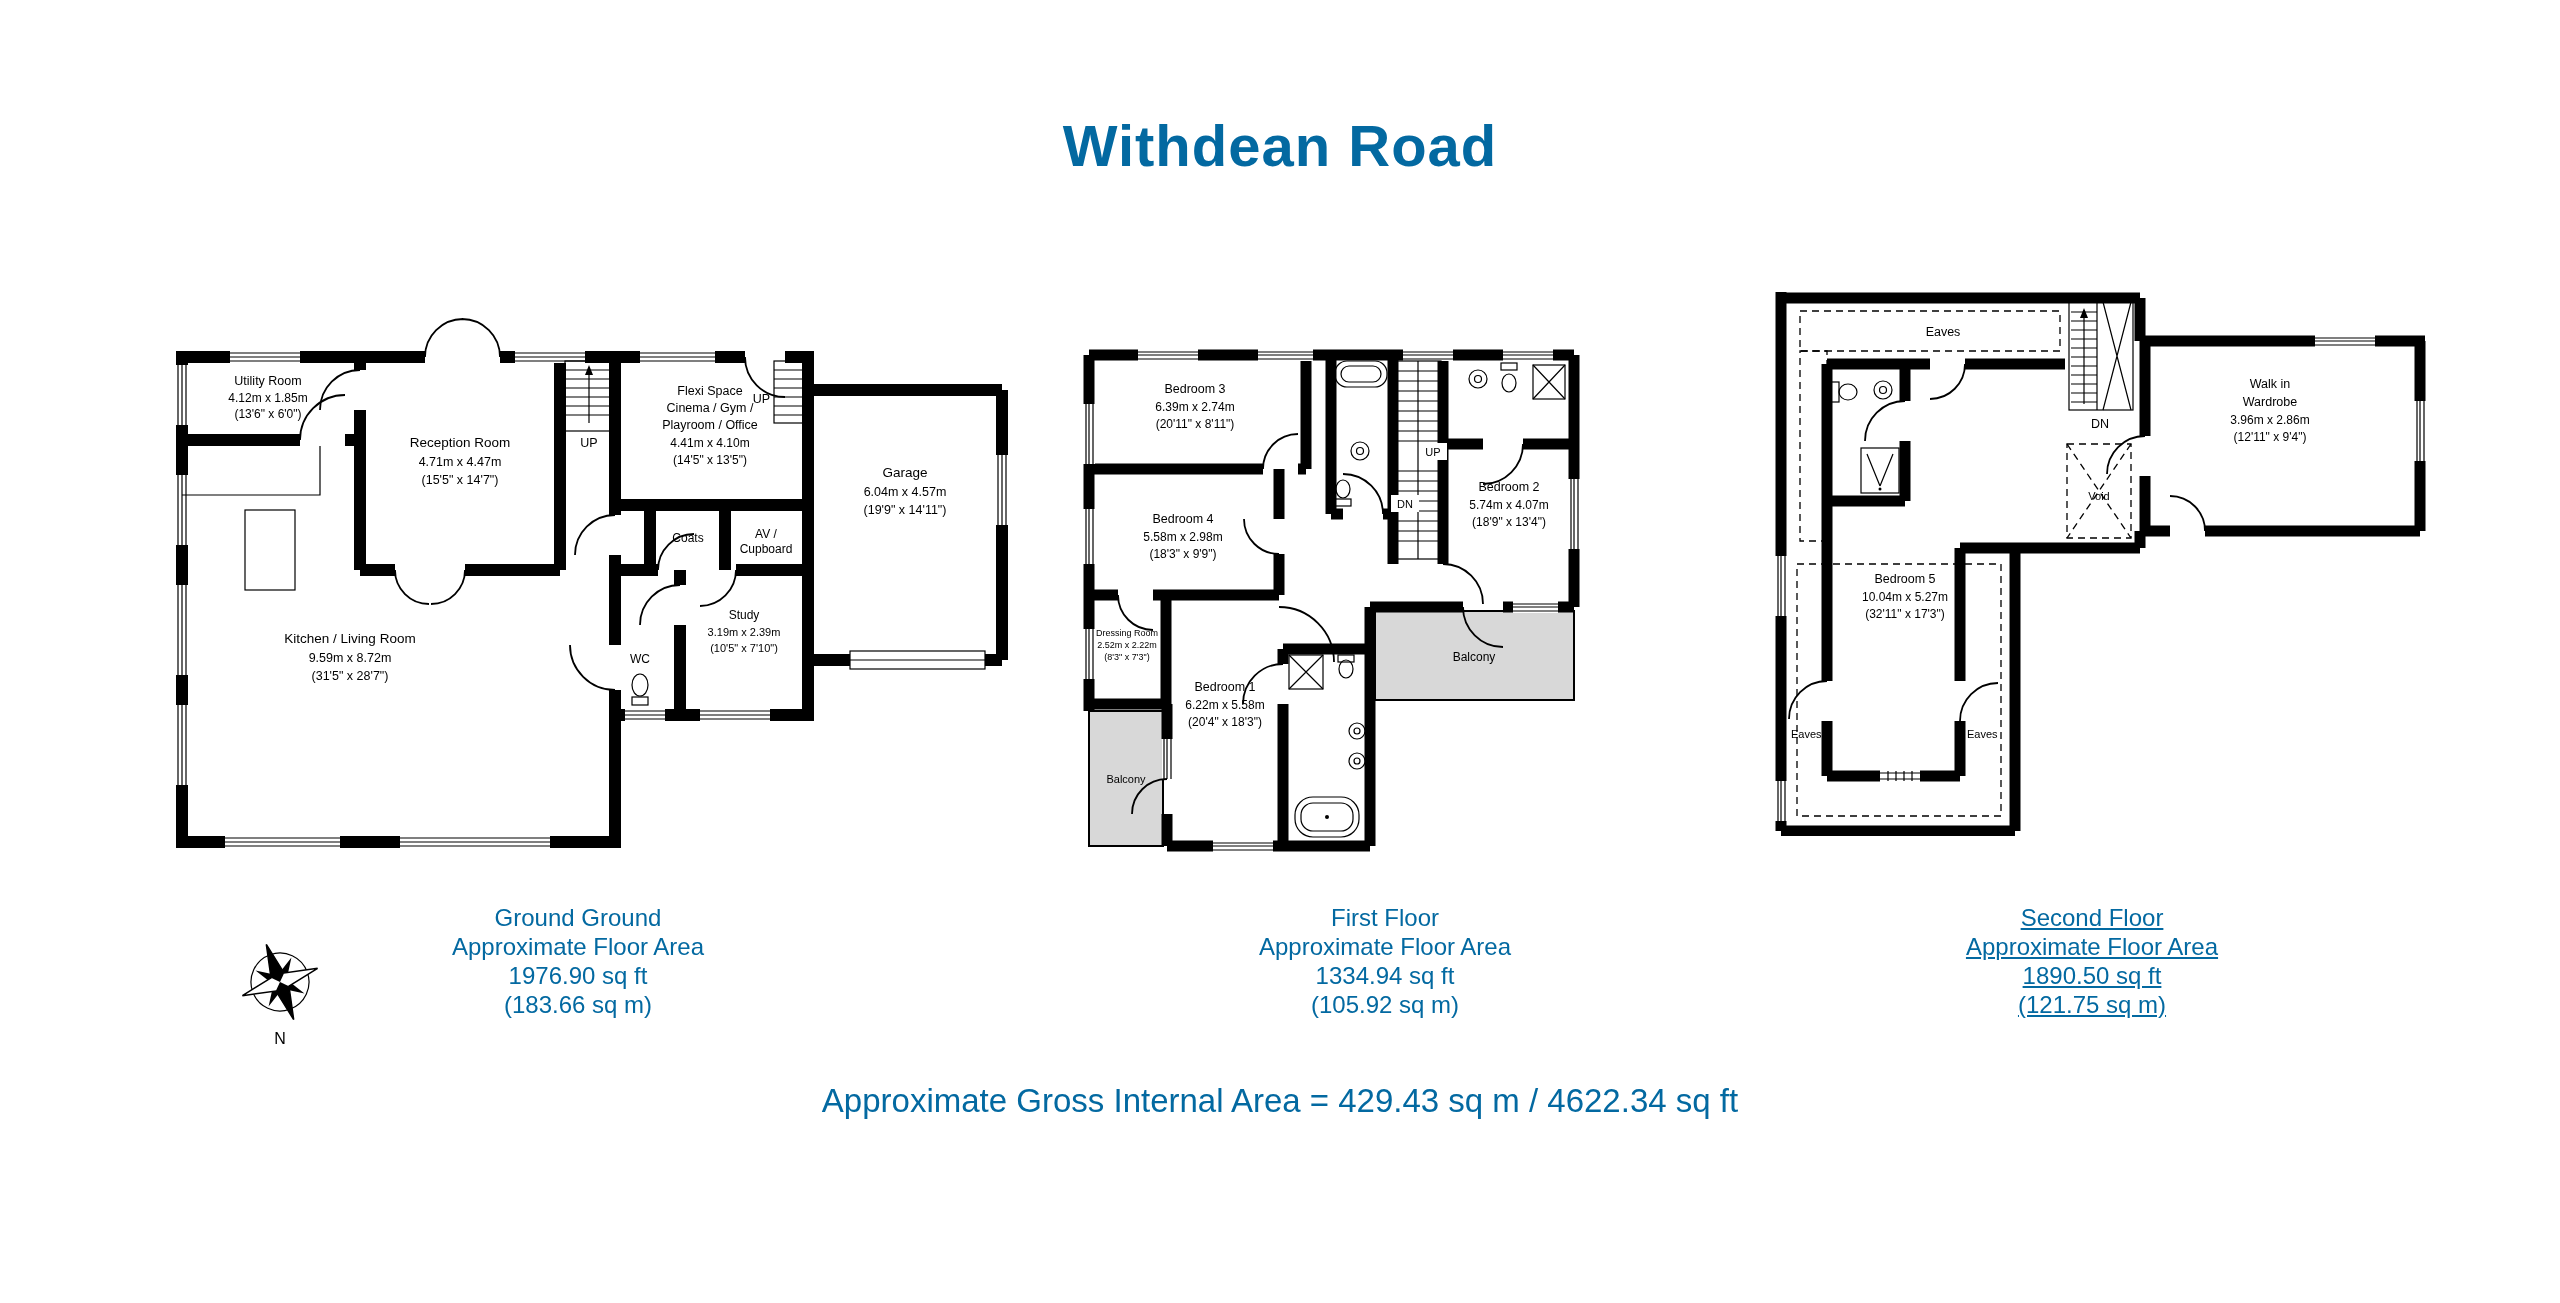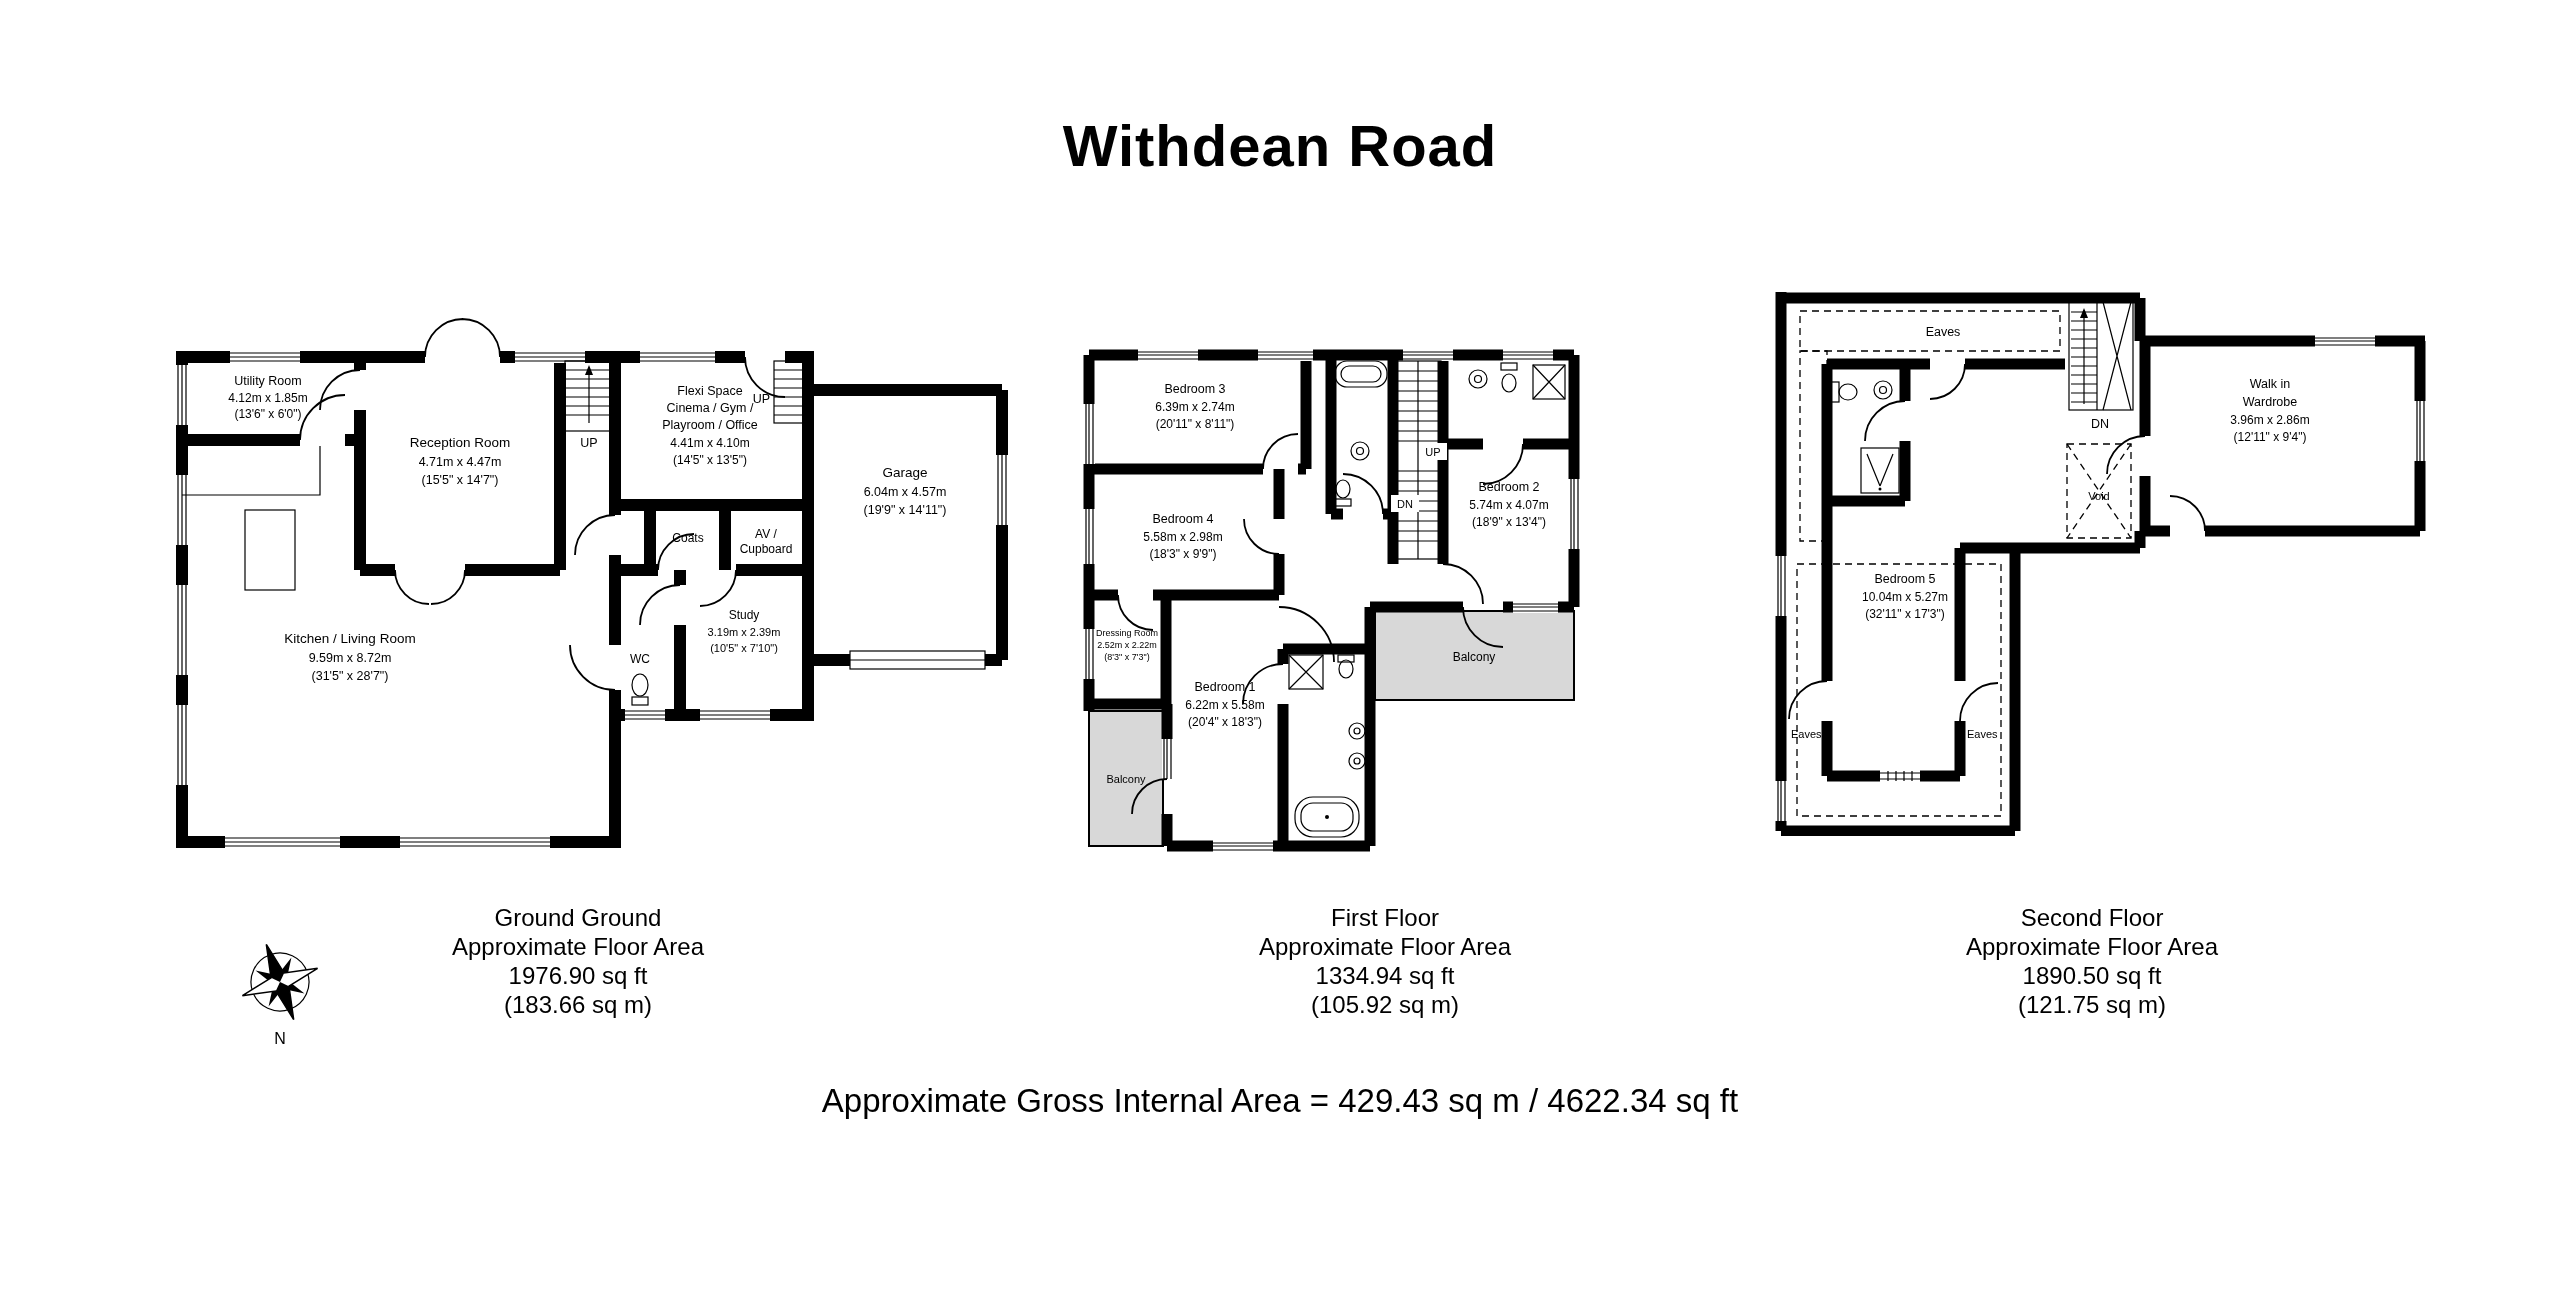--- a/index.html
+++ b/index.html
@@ -1,17 +1,17 @@
 <!DOCTYPE html>
 <html><head>
 <meta charset="utf-8">
 <style>
   html,body{margin:0;padding:0;background:#fff;}
   #page{position:relative;width:2560px;height:1303px;background:#ffffff;overflow:hidden;
-        font-family:"Liberation Sans",sans-serif;color:#000000;}
+        font-family:"Liberation Sans",sans-serif;color:#0369a1;}
   #title{position:absolute;left:0;top:112px;width:2560px;text-align:center;
          font-size:58px;font-weight:bold;letter-spacing:1px;}
   .plan{position:absolute;}
   svg text{font-family:"Liberation Sans",sans-serif;fill:#000;}
   .ctr{text-anchor:middle;}
   .f14{font-size:13.5px;} .f13{font-size:12.5px;} .f12{font-size:12px;}
   .f11{font-size:11px;} .f9{font-size:9px;}
   .w{stroke:#000;stroke-width:11;fill:none;stroke-linecap:butt;}
   .w12{stroke:#000;stroke-width:12;fill:none;stroke-linecap:butt;}
   .t{stroke:#000;stroke-width:1.8;fill:none;}
@@ -360,21 +360,21 @@
     <div>Approximate Floor Area</div>
     <div>1976.90 sq ft</div>
     <div>(183.66 sq m)</div>
   </div>
   <div class="caption" style="left:1175px;top:903px;">
     <div>First Floor</div>
     <div>Approximate Floor Area</div>
     <div>1334.94 sq ft</div>
     <div>(105.92 sq m)</div>
   </div>
-  <div class="caption" style="left:1882px;top:903px;">
+  <div class="caption" style="left:1882px;top:903px;text-decoration:underline;">
     <div>Second Floor</div>
     <div>Approximate Floor Area</div>
     <div>1890.50 sq ft</div>
     <div>(121.75 sq m)</div>
   </div>
 
   <div id="footer" style="top:1078px;">
     <div>Approximate Gross Internal Area = 429.43 sq m / 4622.34 sq ft</div>
   </div>
 

